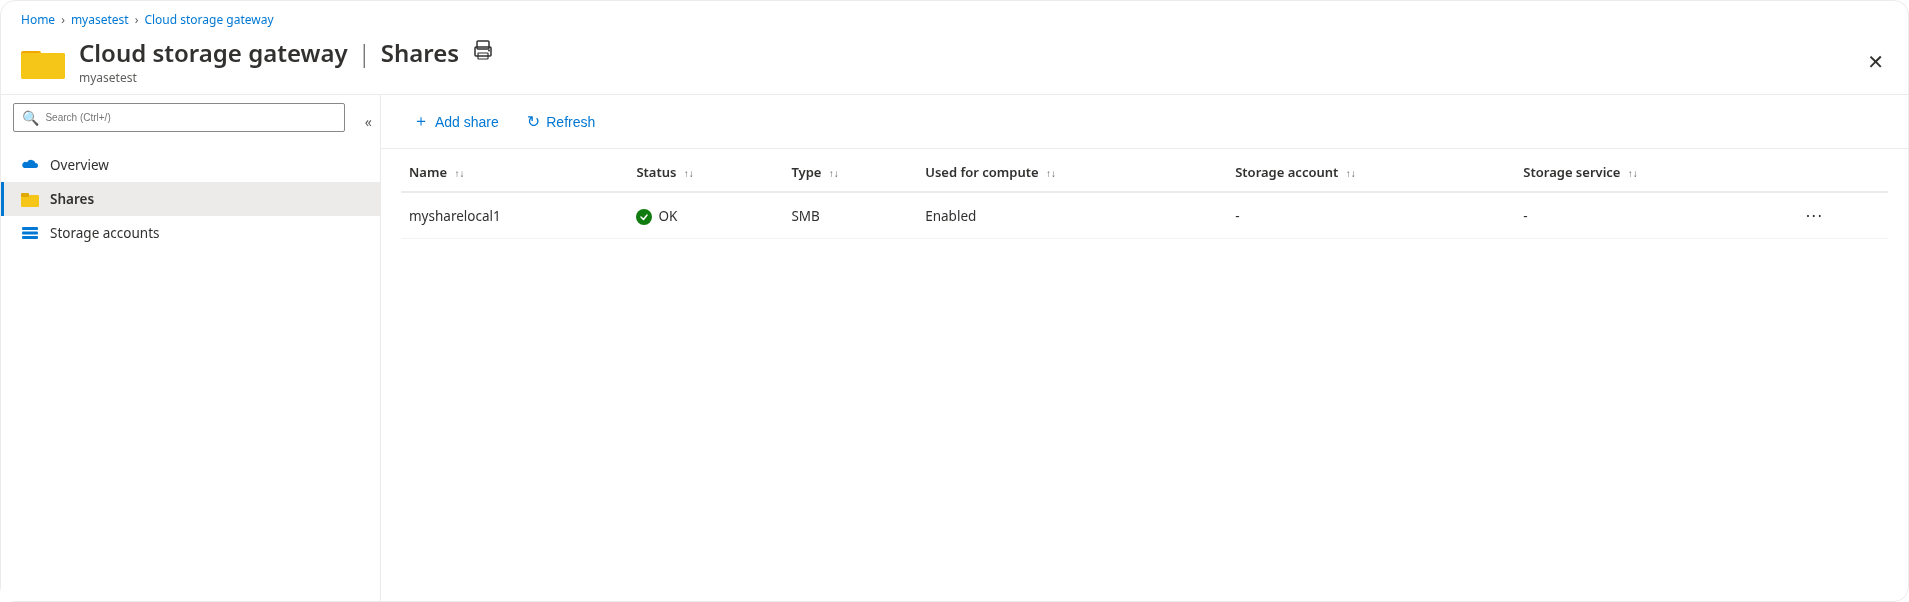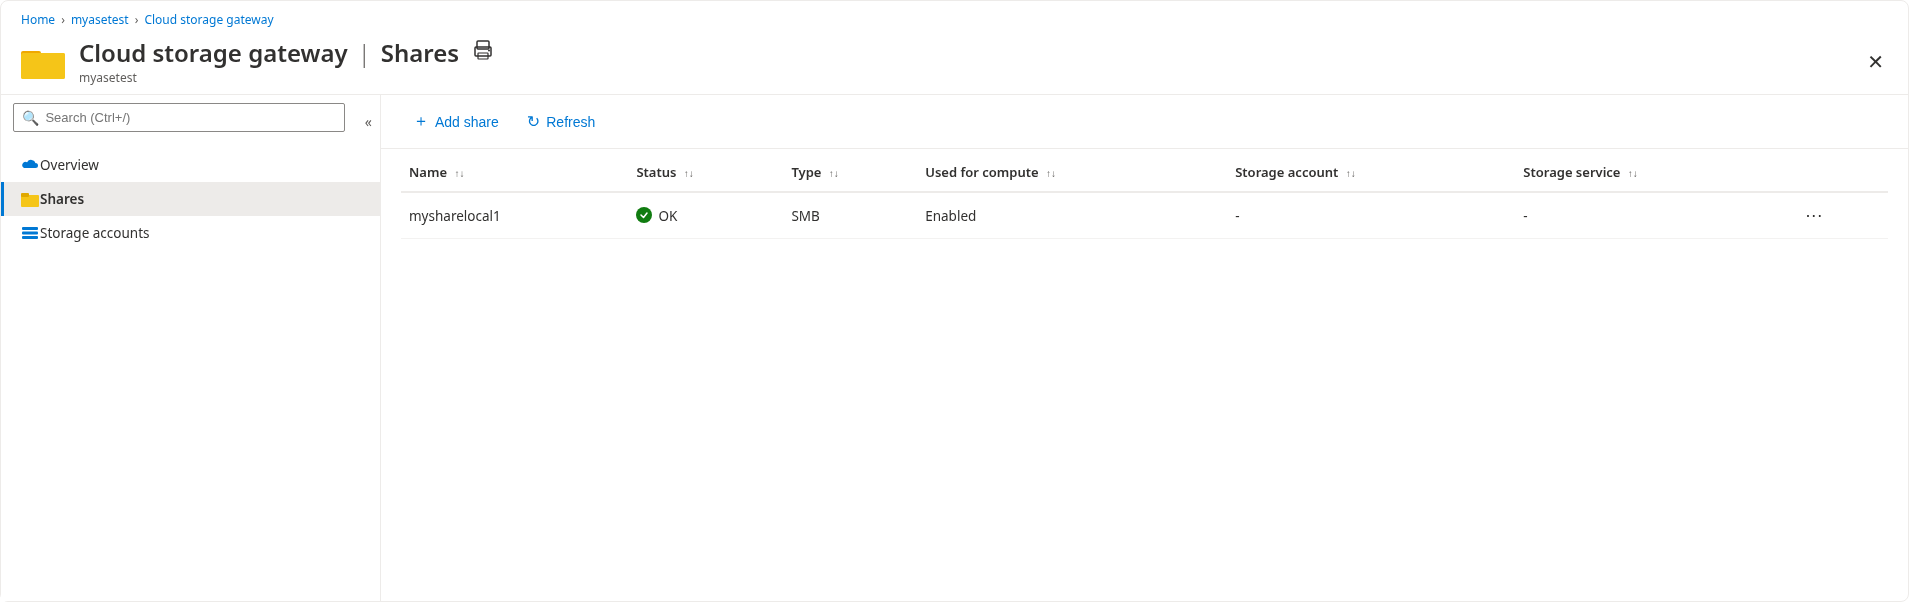--- a/index.html
+++ b/index.html
@@ -11,21 +11,21 @@
       width: 1909px;
       height: 602px;
       overflow: hidden;
     }
 
     .container {
       display: flex;
       flex-direction: column;
       height: 100%;
       border: 1px solid #edebe9;
-      border-radius: 8px;
+      border-radius: 15px;
       background: #fff;
     }
 
     
     .breadcrumb {
       display: flex;
       align-items: center;
       padding: 10px 20px 4px 20px;
       gap: 6px;
       font-size: 12px;
@@ -120,38 +120,38 @@
       gap: 6px;
       background: #fff;
     }
     .search-icon {
       color: #605e5c;
       font-size: 14px;
     }
     .search-input {
       border: none;
       outline: none;
-      font-size: 13px;
+      font-size: 10px;
       color: #605e5c;
       background: transparent;
       flex: 1;
     }
     .collapse-btn {
       margin-left: auto;
       padding: 4px 8px;
       cursor: pointer;
       color: #605e5c;
       font-size: 14px;
       align-self: center;
     }
 
     .nav-item {
       display: flex;
       align-items: center;
-      gap: 0;
+      gap: 10px;
       padding: 8px 16px;
       cursor: pointer;
       color: #323130;
       font-size: 13.5px;
       border-left: 3px solid transparent;
     }
     .nav-item.active {
       background: #edebe9;
       font-weight: 600;
       border-left: 3px solid #0078d4;
@@ -228,21 +228,21 @@
     }
     td {
       padding: 10px 8px;
       font-size: 13.5px;
       color: #323130;
       border-bottom: 1px solid #f3f2f1;
       white-space: nowrap;
     }
     .status-ok {
       display: flex;
-      align-items: flex-start;
+      align-items: flex-end;
       gap: 6px;
     }
     .check-circle {
       width: 16px;
       height: 16px;
       border-radius: 50%;
       background: #107c10;
       display: flex;
       align-items: center;
       justify-content: center;

